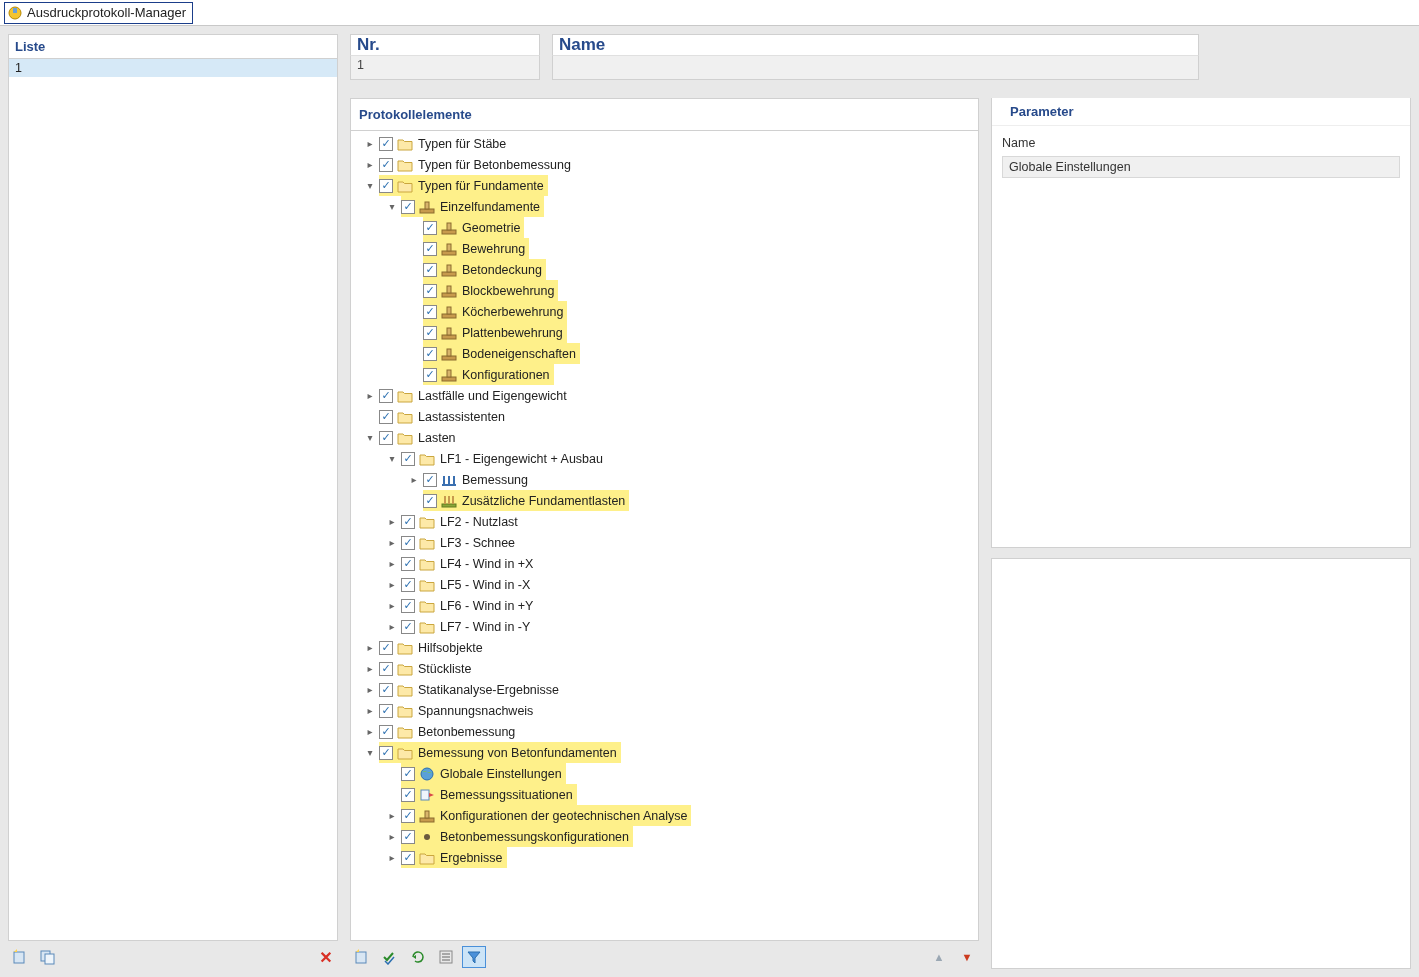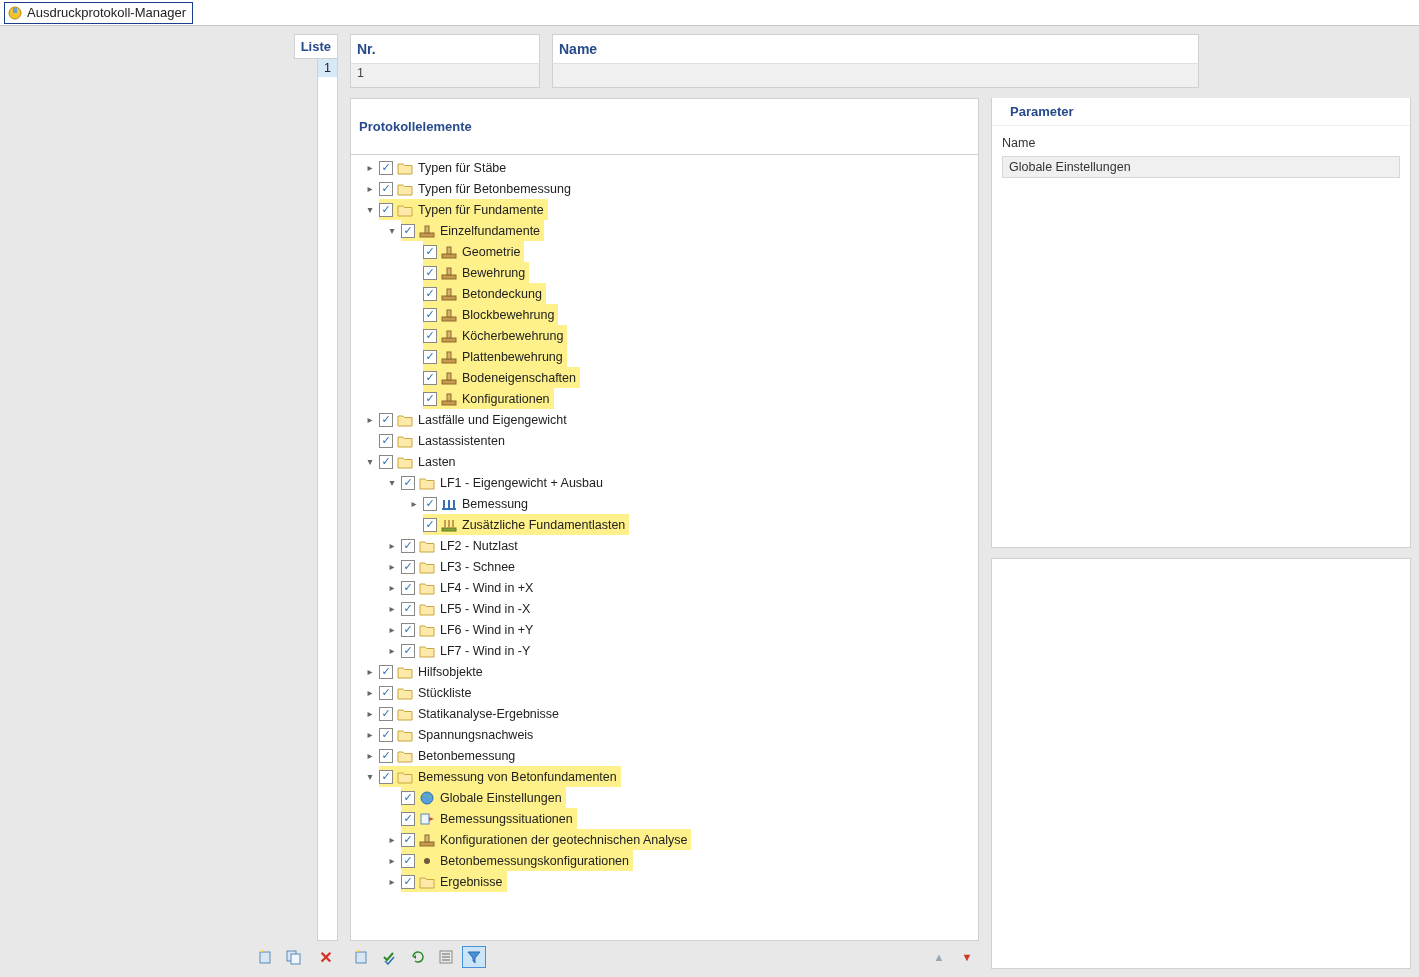--- a/index.html
+++ b/index.html
@@ -42,21 +42,21 @@
     position: absolute;
     top: 26px; left: 0; right: 0; bottom: 0;
     background: #e8e8e8;
     padding: 8px;
   }
 
   
   .panel-left {
     position: absolute;
     left: 8px; top: 8px; width: 330px; bottom: 8px;
-    display: flex; flex-direction: column; align-items: flex-end;
+    display: flex; flex-direction: column;
   }
   .panel-left-head {
     background: #fff;
     border: 1px solid #d0d0d0;
     padding: 4px 6px;
     color: #274a8b;
     font-weight: 600;
     font-size: 13px;
   }
   .panel-left-list {
@@ -93,22 +93,22 @@
     left: 350px; right: 8px; top: 8px; height: 54px;
     display: flex; gap: 12px;
   }
   .field-group {
     display: flex; flex-direction: column;
     background: transparent;
   }
   .field-label {
     color: #274a8b;
     font-weight: 600;
-    padding: 6px 6px;
-    font-size: 14px;
+    padding: 0 6px;
+    font-size: 17px;
     background: #fff;
     border: 1px solid #d0d0d0;
     border-bottom: 1px solid #e0e0e0;
   }
   .field-input {
     height: 24px;
     background: #f0f0f0;
     border: 1px solid #d0d0d0;
     border-top: none;
     padding: 2px 6px;
@@ -118,21 +118,21 @@
   .field-group.name { flex: 1; }
 
   .protokoll-panel {
     position: absolute;
     left: 350px; top: 72px; right: 440px; bottom: 8px;
     display: flex; flex-direction: column;
   }
   .protokoll-head {
     background: #fff;
     border: 1px solid #d0d0d0;
-    padding: 20px 8px;
+    padding: 8px 8px;
     color: #274a8b;
     font-weight: 600;
     font-size: 13px;
   }
   .tree-wrap {
     position: relative;
     background: #fff;
     border: 1px solid #d0d0d0;
     border-top: none;
     flex: 1;

